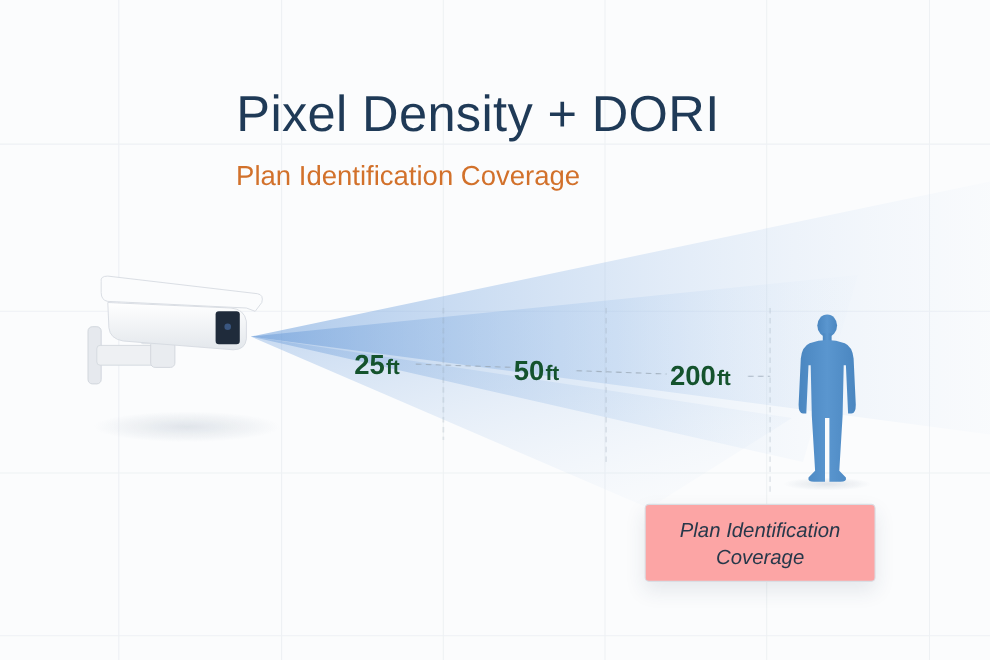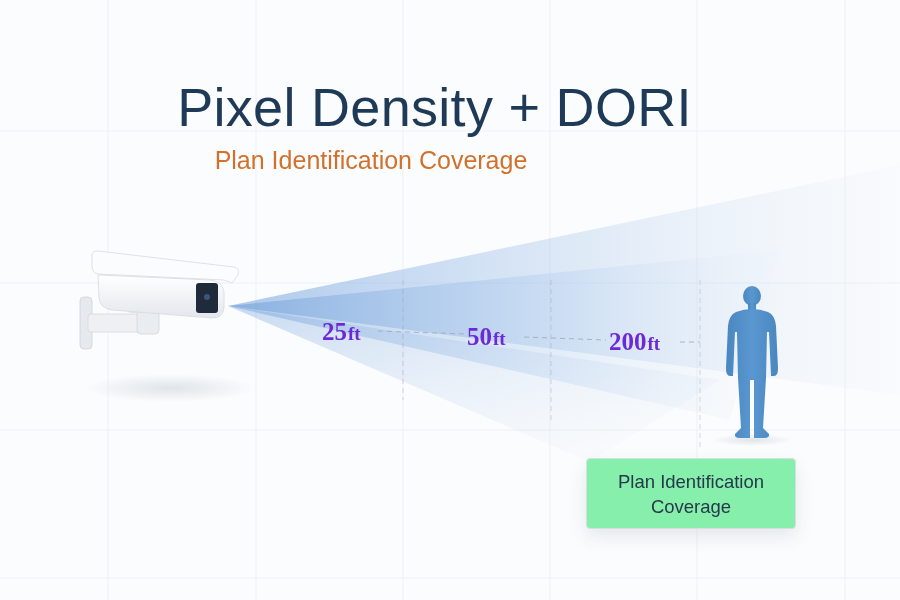--- a/index.html
+++ b/index.html
@@ -4,39 +4,38 @@
   <style>
     html, body { margin:0; padding:0; }
     body {
       width:900px; height:600px; overflow:hidden; position:relative;
       background:#fbfcfd;
       font-family:"Liberation Sans", "DejaVu Sans", sans-serif;
     }
     .grid { position:absolute; inset:0; }
     .title {
       position:absolute; left:0; width:869px; top:76px; text-align:center;
-      font-size:54px; font-weight:400; color:#1f3a57; letter-spacing:0.3px;
+      font-size:46px; font-weight:400; color:#1f3a57; letter-spacing:0.3px;
     }
     .subtitle {
       position:absolute; left:0; width:742px; top:146px; text-align:center;
       font-size:25px; color:#d2712b;
     }
     .scene { position:absolute; inset:0; }
     .dist {
-      position:absolute; color:#6d28d9; font-weight:700; font-size:25px;
+      position:absolute; color:#14532d; font-weight:700; font-size:25px;
       white-space:nowrap;
-      font-family:Liberation Serif, serif;
     }
     .dist .unit { font-size:19px; font-weight:700; margin-left:1px; }
     .caption-card {
       position:absolute; left:586px; top:458px; width:208px; height:69px;
-      background:#86efac; border:1px solid #d9dee4; border-radius:4px;
+      background:#fca5a5; border:1px solid #d9dee4; border-radius:4px;
       box-shadow:0 8px 18px rgba(40,60,90,0.10);
       display:flex; flex-direction:column; align-items:center; justify-content:center;
-      color:#27384a; font-size:18.5px; line-height:25px; text-align:center;
+      color:#27384a; font-size:18.5px; line-height:25px; text-align:center;font-style:italic;
     }
   </style>
 </head>
 <body>
 
 <svg class="grid" width="900" height="600" viewBox="0 0 900 600">
   <g stroke="#eef1f4" stroke-width="1">
     <line x1="108" y1="0" x2="108" y2="600"></line>
     <line x1="256" y1="0" x2="256" y2="600"></line>
     <line x1="403" y1="0" x2="403" y2="600"></line>

